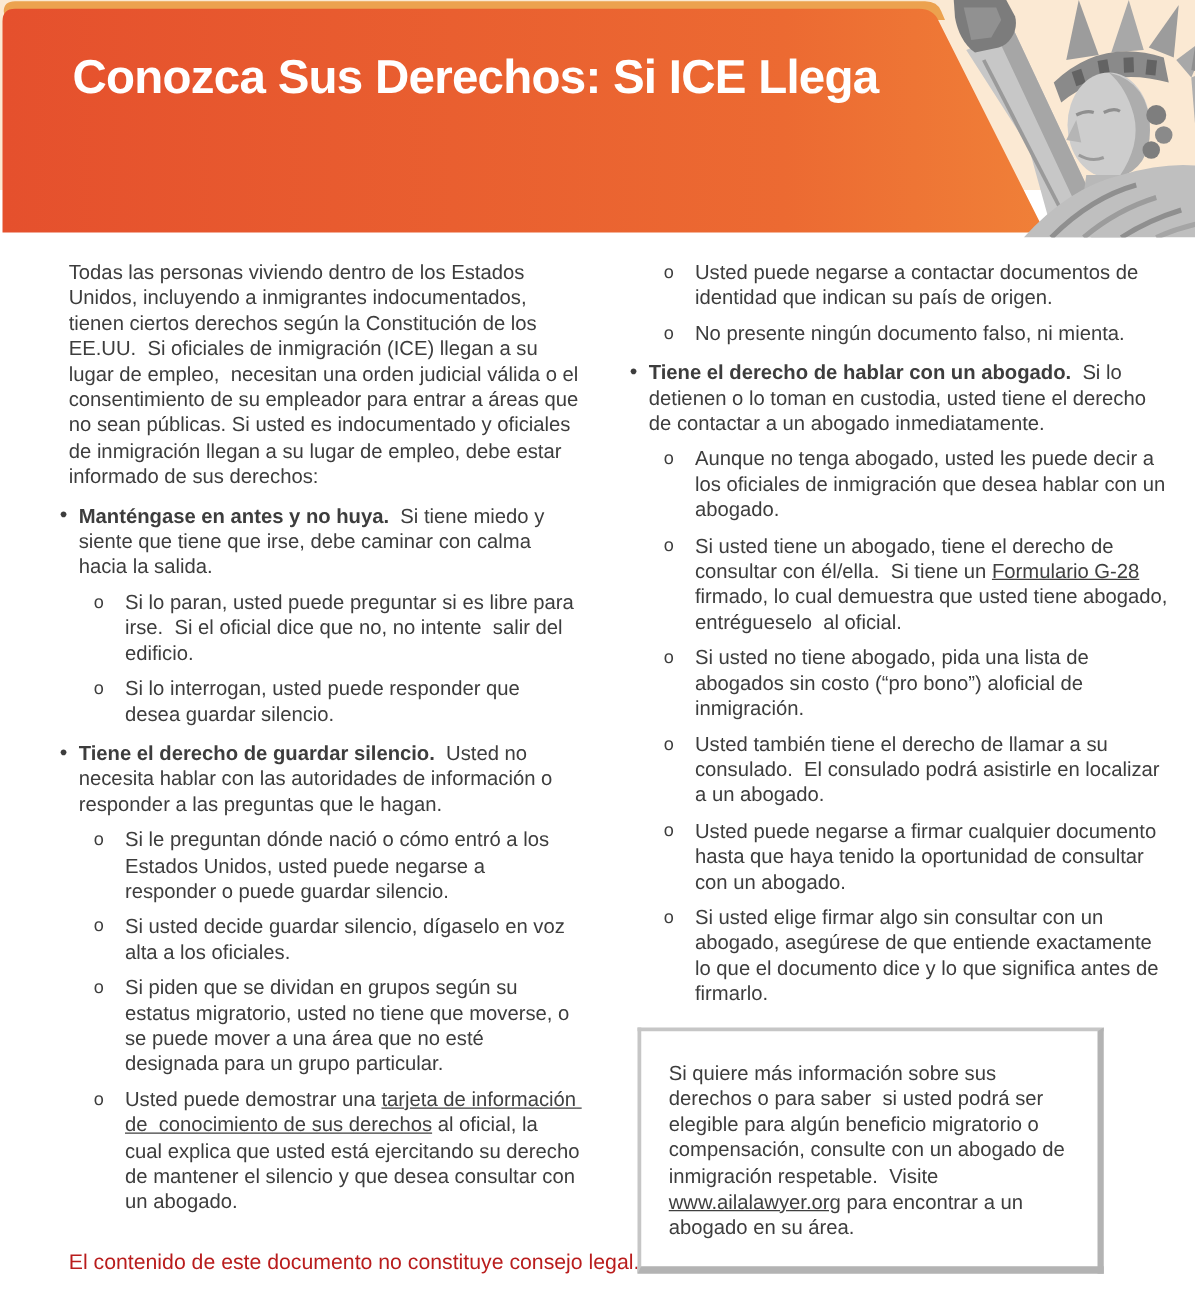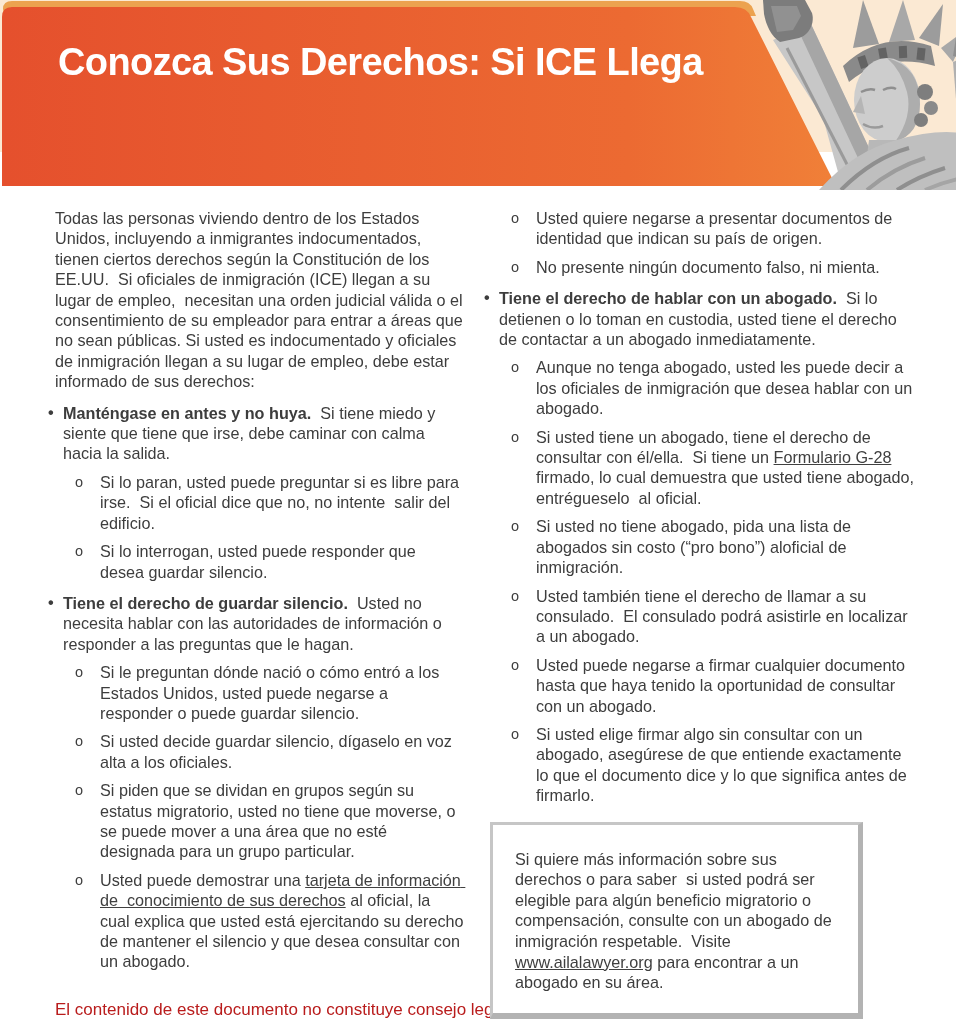--- a/index.html
+++ b/index.html
@@ -10,21 +10,21 @@
   
   .header{position:absolute;top:0;left:0;width:956px;height:152px;background:#FBE9D3;padding-left:12px;}
   .banner-svg{position:absolute;top:0;left:0;z-index:1;}
   .statue-svg{position:absolute;top:0;right:0;z-index:2;}
   .title{
     position:absolute;left:58px;top:32px;z-index:3;margin:0;
     color:#ffffff;font-size:38px;line-height:61px;font-weight:700;letter-spacing:-0.6px;
   }
   .title span{display:block;}
   
-  .cols{position:absolute;top:208px;left:48px;display:flex;gap:20px;z-index:1;}
+  .cols{position:absolute;top:208px;left:48px;display:flex;gap:40px;z-index:1;}
   .col{width:416px;}
   .col-right{width:434px;}
   .item{position:relative;margin:0 0 8px 0;color:#3D3D3D;font-size:16.2px;line-height:20.4px;}
   .item .txt{margin:0;white-space:pre-wrap;}
   .lvl0 .txt{padding-left:7px;}
   .lvl1{margin-top:11px;}
   .lvl1 .marker{position:absolute;left:0;top:-1px;font-weight:700;}
   .lvl1 .txt{padding-left:15px;}
   .lvl2 .marker{position:absolute;left:27px;top:0;font-size:14.5px;}
   .lvl2 .txt{padding-left:52px;}
@@ -145,21 +145,21 @@
         </div>
         <div class="item lvl2">
           <span class="marker">o</span>
           <p class="txt"><span>Usted puede demostrar una </span><a class="link">tarjeta de información de  conocimiento de sus derechos</a><span> al oficial, la cual explica que usted está ejercitando su derecho de mantener el silencio y que desea consultar con un abogado.</span></p>
         </div>
       </section>
     <section class="col col-right" id="col-right">
 
     <div class="item lvl2">
           <span class="marker">o</span>
-          <p class="txt"><span>Usted quiere negarse a presentar documentos de identidad que indican su país de origen.</span></p>
+          <p class="txt"><span>Usted puede negarse a contactar documentos de identidad que indican su país de origen.</span></p>
         </div>
         <div class="item lvl2">
           <span class="marker">o</span>
           <p class="txt"><span>No presente ningún documento falso, ni mienta.</span></p>
         </div>
         <div class="item lvl1">
           <span class="marker">•</span>
           <p class="txt"><span class="b">Tiene el derecho de hablar con un abogado.</span><span>  Si lo detienen o lo toman en custodia, usted tiene el derecho de contactar a un abogado inmediatamente.</span></p>
         </div>
         <div class="item lvl2">

